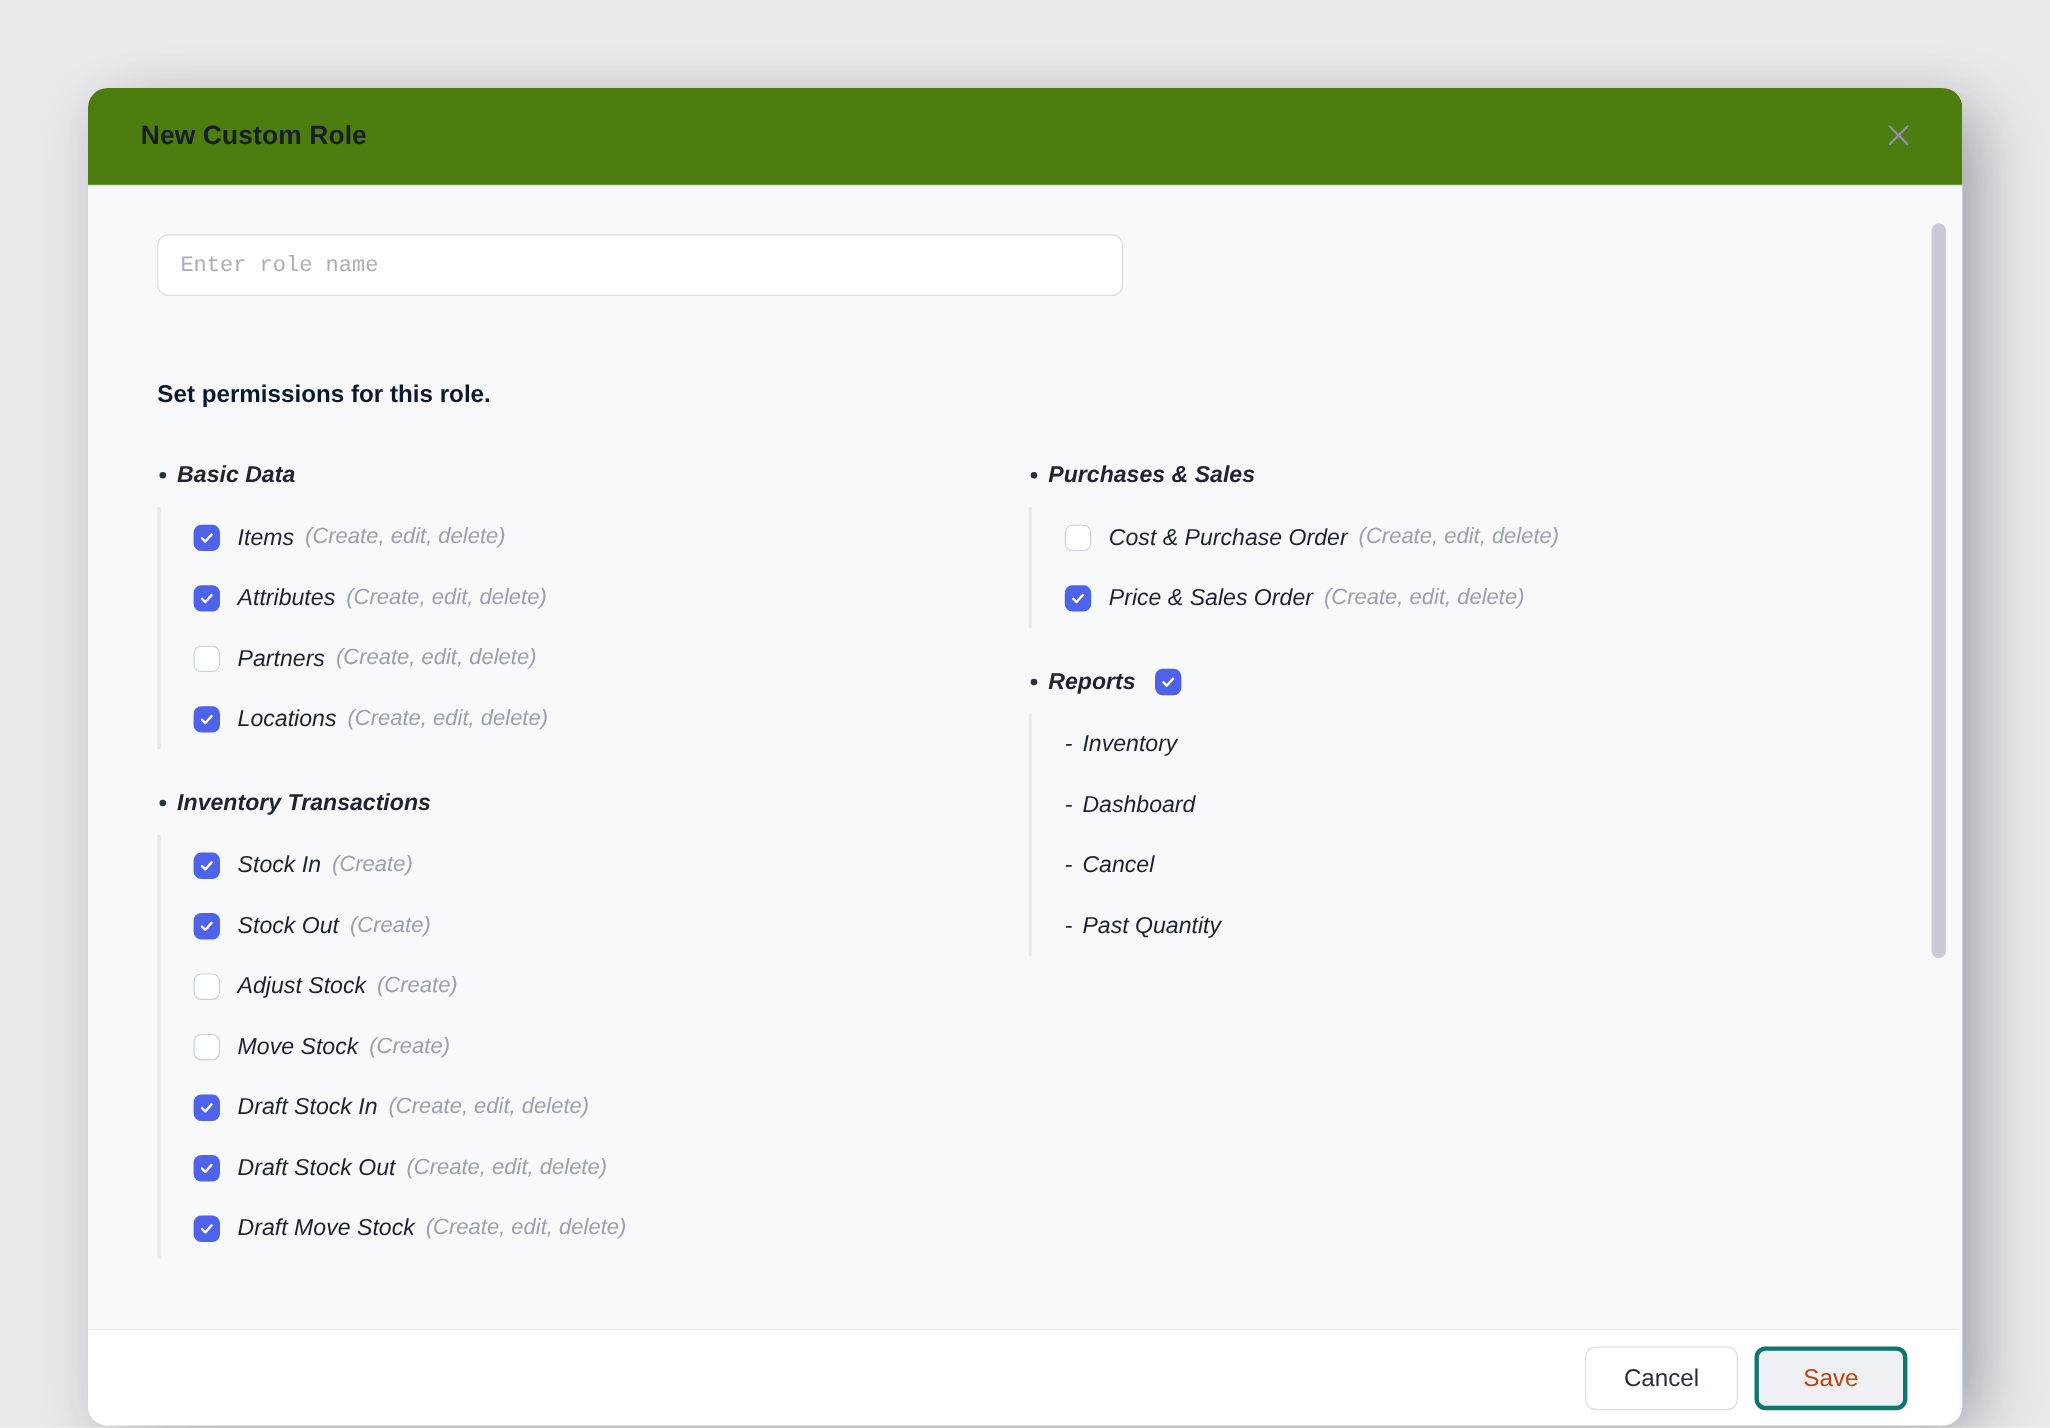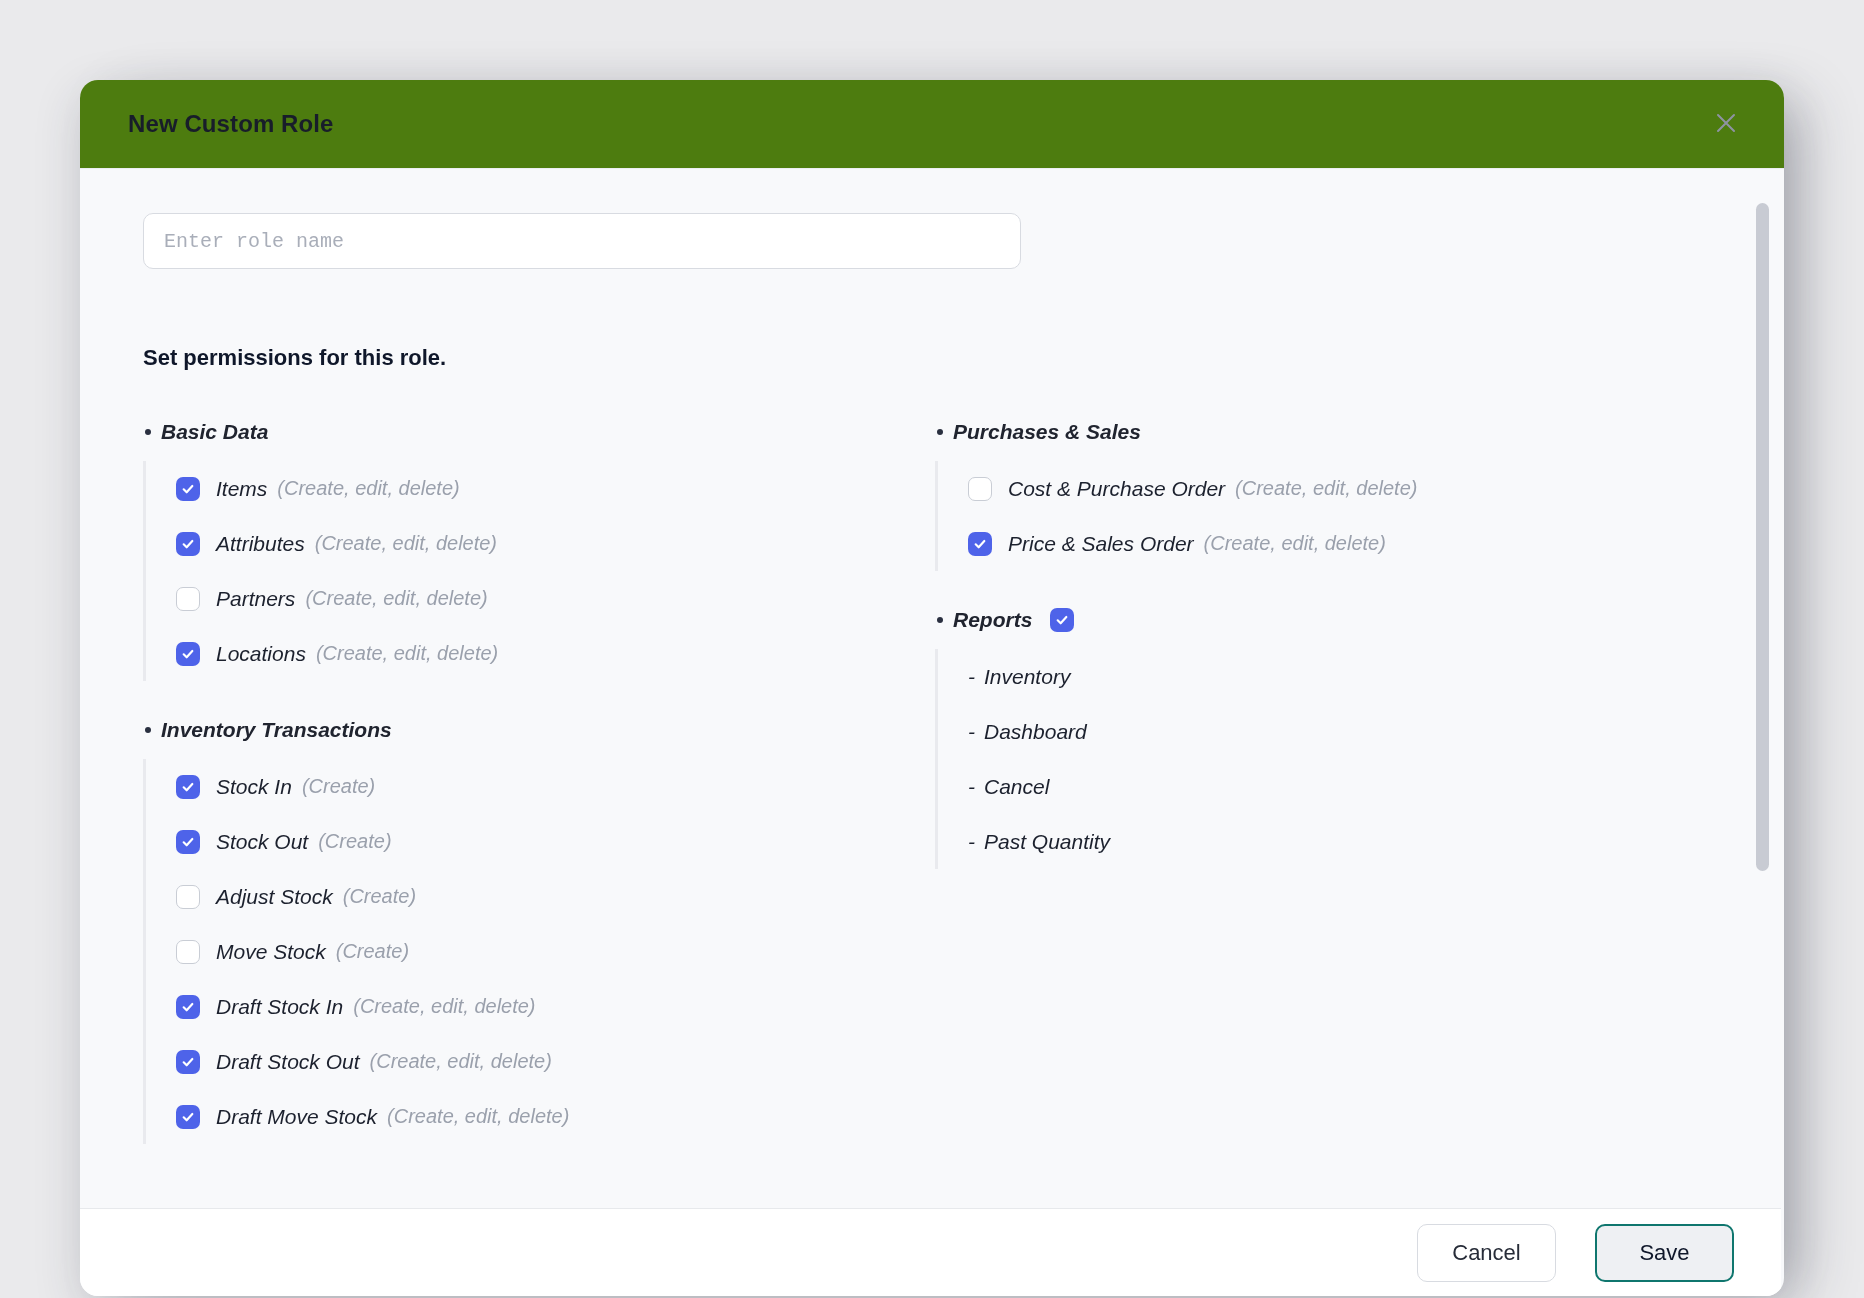--- a/index.html
+++ b/index.html
@@ -73,21 +73,21 @@
     position:absolute;left:0;right:3px;bottom:0;height:88px;
     background:#ffffff;border-top:1px solid #e7e9ec;
     display:flex;align-items:center;justify-content:flex-end;
     padding-right:47px;box-sizing:border-box;z-index:5;
   }
   .btn{
     width:139px;height:58px;border-radius:10px;font-size:22px;
     font-family:"Liberation Sans","DejaVu Sans",sans-serif;cursor:pointer;
   }
   .btn.cancel{background:#ffffff;border:1px solid #d8dbe1;color:#272c38;margin-right:15px;}
-  .btn.save{background:#eef0f3;border:2px solid #0f766e;color:#0f172a;cursor:default;margin-left:24px;}
+  .btn.save{background:#eef0f3;border:4px solid #0f766e;color:#c2410c;cursor:default;}
   .scroll-thumb{
     position:absolute;right:15px;top:123px;width:13px;height:668px;
     background:#c8cbd3;border-radius:7px;z-index:6;
   }
 </style>
 </head>
 <body>
 
 <div class="modal">
 

